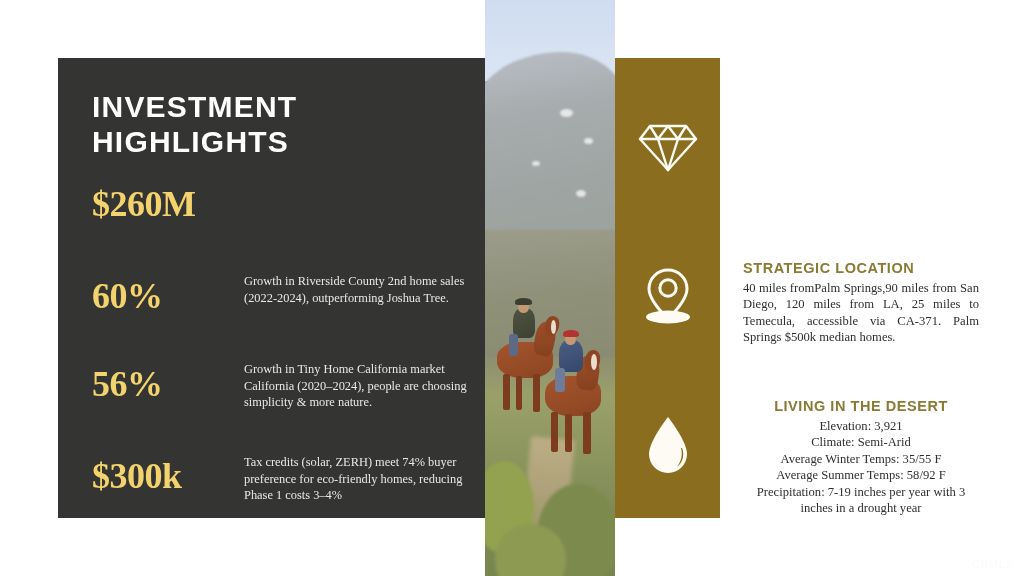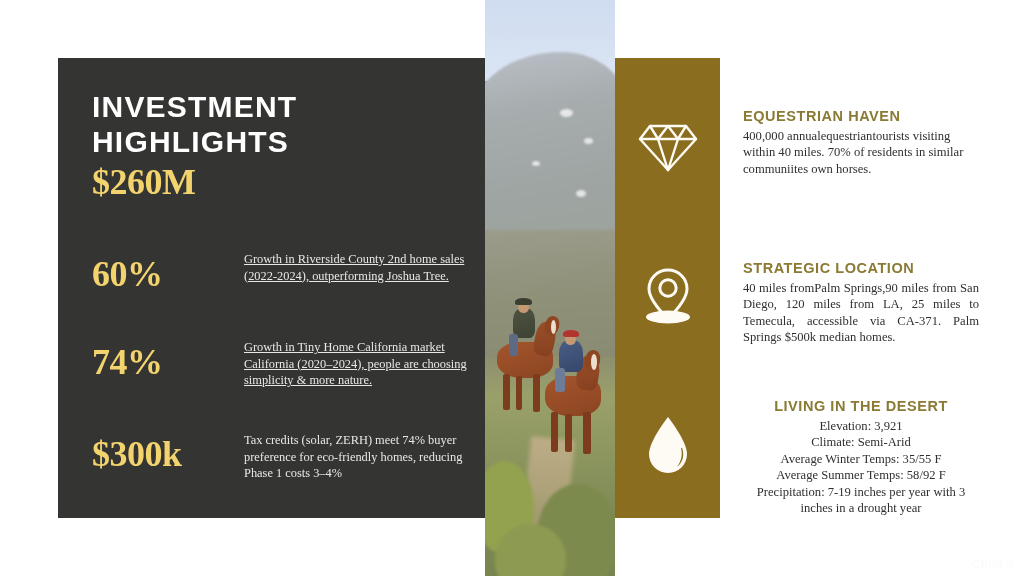--- a/index.html
+++ b/index.html
@@ -92,21 +92,21 @@
   .headline {
     position:absolute; left:34px; top:31px;
     width:340px;
     color:#ffffff;
     font-size:30px;
     font-weight:700;
     letter-spacing:1.2px;
     line-height:1.18;
     text-transform:uppercase;
   }
-  .stats { position:absolute; left:34px; top:96px; width:380px; }
+  .stats { position:absolute; left:34px; top:118px; width:380px; }
   .stat-row {
     display:flex;
     align-items:flex-start;
     height:88px;
   }
   .stat-value {
     width:152px;
     flex:0 0 152px;
     color:#f3d36d;
     font-family:"Liberation Serif", serif;
@@ -117,21 +117,21 @@
     letter-spacing:-.5px;
   }
   .stat-desc {
     flex:1 1 auto;
     color:#e9e8e4;
     font-family:"Liberation Serif", serif;
     font-size:12.4px;
     line-height:1.33;
     padding-top:4px;
   }
-  .stat-row.r2 .stat-desc, .stat-row.r3 .stat-desc { padding-top:9px;text-decoration:underline; }
+  .stat-row.r2 .stat-desc, .stat-row.r3 .stat-desc { padding-top:9px; }
   .stat-row.r4 .stat-desc { padding-top:14px; }
   .stat-row.r4 .stat-value { padding-top:18px; }
   .stat-row.r2 .stat-value, .stat-row.r3 .stat-value { padding-top:14px; }
 
   
   .gold-col {
     position:absolute;
     left:615px; top:58px;
     width:105px; height:460px;
     background:#8a6d1f;
@@ -227,21 +227,21 @@
 
     <div class="stats">
       <div class="stat-row r1">
         <div class="stat-value">$260M</div>
       </div>
       <div class="stat-row r2">
         <div class="stat-value">60%</div>
         <div class="stat-desc">Growth in Riverside County 2nd home sales (2022-2024), outperforming Joshua Tree.</div>
       </div>
       <div class="stat-row r3">
-        <div class="stat-value">74%</div>
+        <div class="stat-value">56%</div>
         <div class="stat-desc">Growth in Tiny Home California market California (2020–2024), people are choosing simplicity &amp; more nature.</div>
       </div>
       <div class="stat-row r4">
         <div class="stat-value">$300k</div>
         <div class="stat-desc">Tax credits (solar, ZERH) meet 74% buyer preference for eco-friendly homes, reducing Phase 1 costs 3–4%</div>
       </div>
     </div>
   </div>
 
   <div class="gold-col">
@@ -271,24 +271,20 @@
     <div class="icon-slot s3">
       <span>
         <svg width="52" height="62" viewBox="0 0 52 62">
           <path d="M26 2 C26 2 7 26 7 39 C7 49.5 15.5 58 26 58 C36.5 58 45 49.5 45 39 C45 26 26 2 26 2 Z" fill="#fdfbf4"></path>
           <path d="M40 33 C42.5 39 41.5 47 35 52 C40 45 40.5 39 39 33 Z" fill="#8a6d1f"></path>
         </svg>
       </span>
     </div>
   </div>
 
-  <div class="info-block b1">
-    <div class="info-title">Equestrian Haven</div>
-    <div class="info-body">400,000 annualequestriantourists visiting within 40 miles. 70% of residents in similar communiites own horses.</div>
-  </div>
 
   <div class="info-block b2">
     <div class="info-title">Strategic Location</div>
     <div class="info-body">40 miles fromPalm Springs,90 miles from San Diego, 120 miles from LA, 25 miles to Temecula, accessible via CA-371. Palm Springs $500k median homes.</div>
   </div>
 
   <div class="info-block b3">
     <div class="info-title">Living in the Desert</div>
     <div class="info-body">Elevation: 3,921<br>Climate: Semi-Arid<br>Average Winter Temps: 35/55 F<br>Average Summer Temps: 58/92 F<br>Precipitation: 7-19 inches per year with 3 inches in a drought year</div>
   </div>

